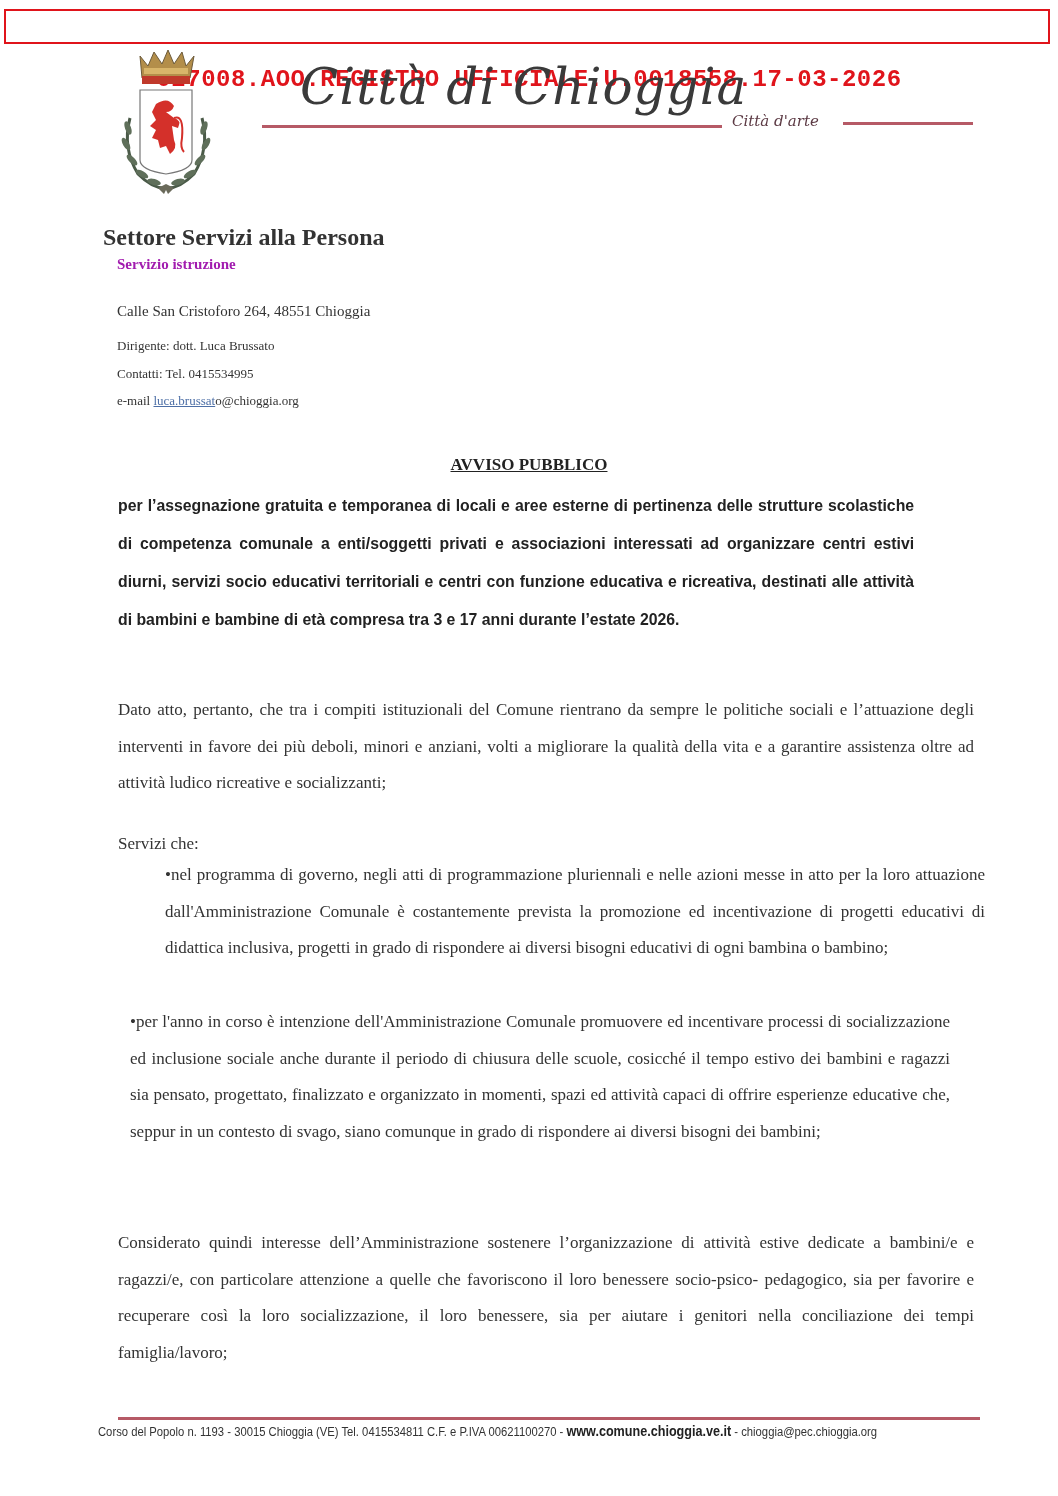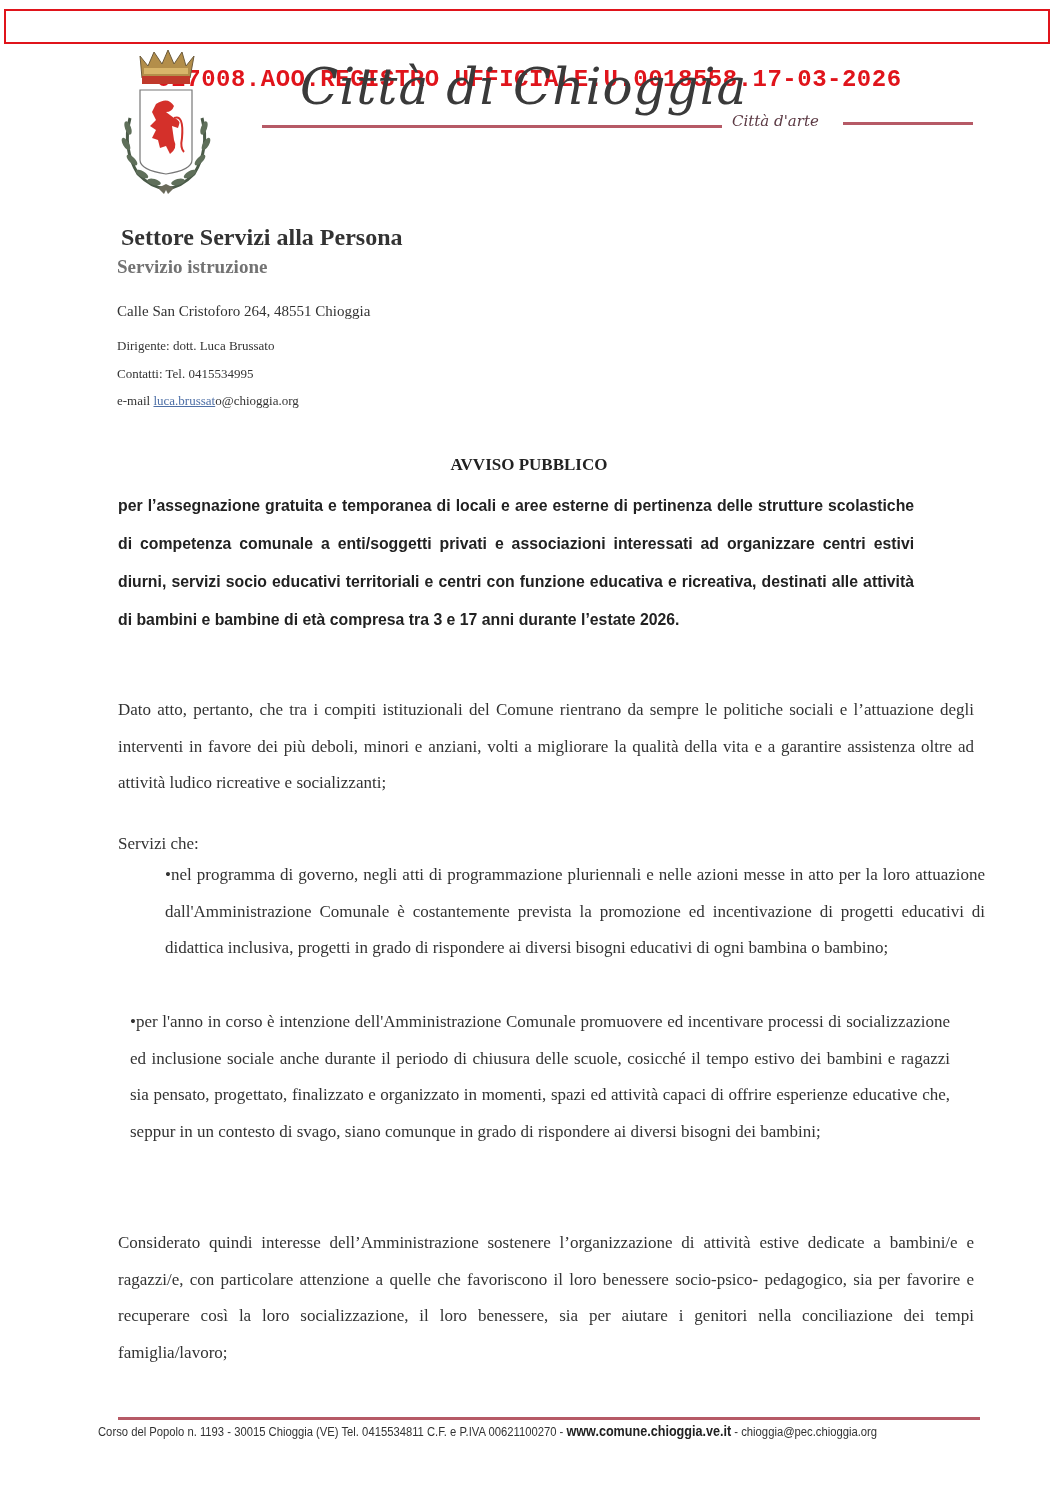--- a/index.html
+++ b/index.html
@@ -15,32 +15,32 @@
   .crest { position: absolute; left: 112px; top: 48px; width: 104px; height: 150px; }
 
   .brand-title { position: absolute; left: 300px; top: 58px;
                  font-family: "DejaVu Serif", serif; font-style: italic; font-size: 50px;
                  color: #3a3a3a; letter-spacing: 1px; font-weight: normal; }
   .brand-line-left { position: absolute; left: 262px; top: 125px; width: 460px; height: 3px; background: #b65a66; }
   .brand-subtitle { position: absolute; left: 732px; top: 112px;
                     font-family: "DejaVu Serif", serif; font-style: italic; font-size: 15px; color: #5c3a44; }
   .brand-line-right { position: absolute; left: 843px; top: 122px; width: 130px; height: 3px; background: #b65a66; }
 
-  .dept-title { position: absolute; left: 121px; top: 224px; font-size: 24px; font-weight: bold; color: #333; }
-  .dept-sub { position: absolute; left: 117px; top: 256px; font-size: 19px; font-weight: bold; color: #737373; }
+  .dept-title { position: absolute; left: 103px; top: 224px; font-size: 24px; font-weight: bold; color: #333; }
+  .dept-sub { position: absolute; left: 117px; top: 256px; font-size: 15px; font-weight: bold; color: #a21caf; }
 
   .contact { position: absolute; left: 117px; font-size: 15px; color: #333; }
   .contact.c1 { top: 303px; }
   .contact.c2 { top: 338px; font-size: 13px; text-align: right; }
   .contact.c3 { top: 366px; font-size: 13px; }
   .contact.c4 { top: 393px; font-size: 13px; }
   .email-link { color: #4d6fa6; text-decoration: underline; }
 
   .notice-title { position: absolute; left: 0; right: 0; top: 455px; text-align: center;
-                  font-size: 17px; font-weight: bold; color: #222; }
+                  font-size: 17px; font-weight: bold; color: #222; text-decoration: underline; }
   .notice-sub { position: absolute; left: 118px; width: 856px; top: 487px;
                 font-family: "Liberation Sans", sans-serif; font-stretch: condensed;
                 font-size: 17px; font-weight: bold; line-height: 38px; text-align: justify;
                 color: #222; transform: scaleX(0.93); transform-origin: left top; }
 
   .para { position: absolute; left: 118px; width: 856px; font-size: 17px; line-height: 36.5px;
           text-align: justify; color: #333; }
   .p-dato { top: 692px; }
   .p-premesso { top: 826px; }
   .bullet { position: absolute; left: 130px; width: 820px; font-size: 17px; line-height: 36.5px;

